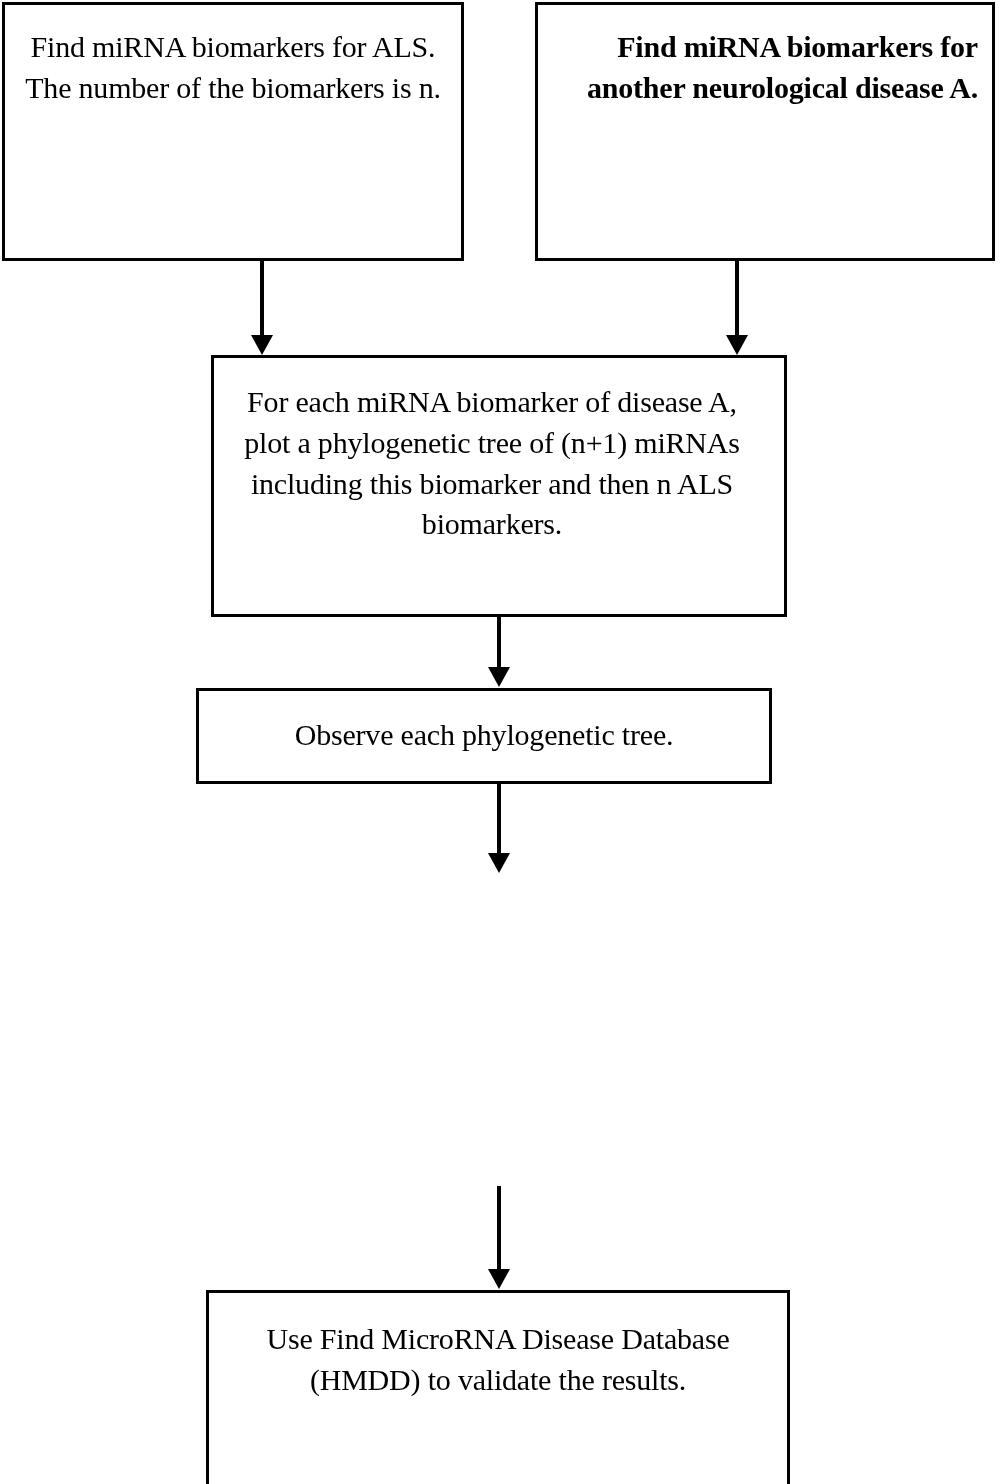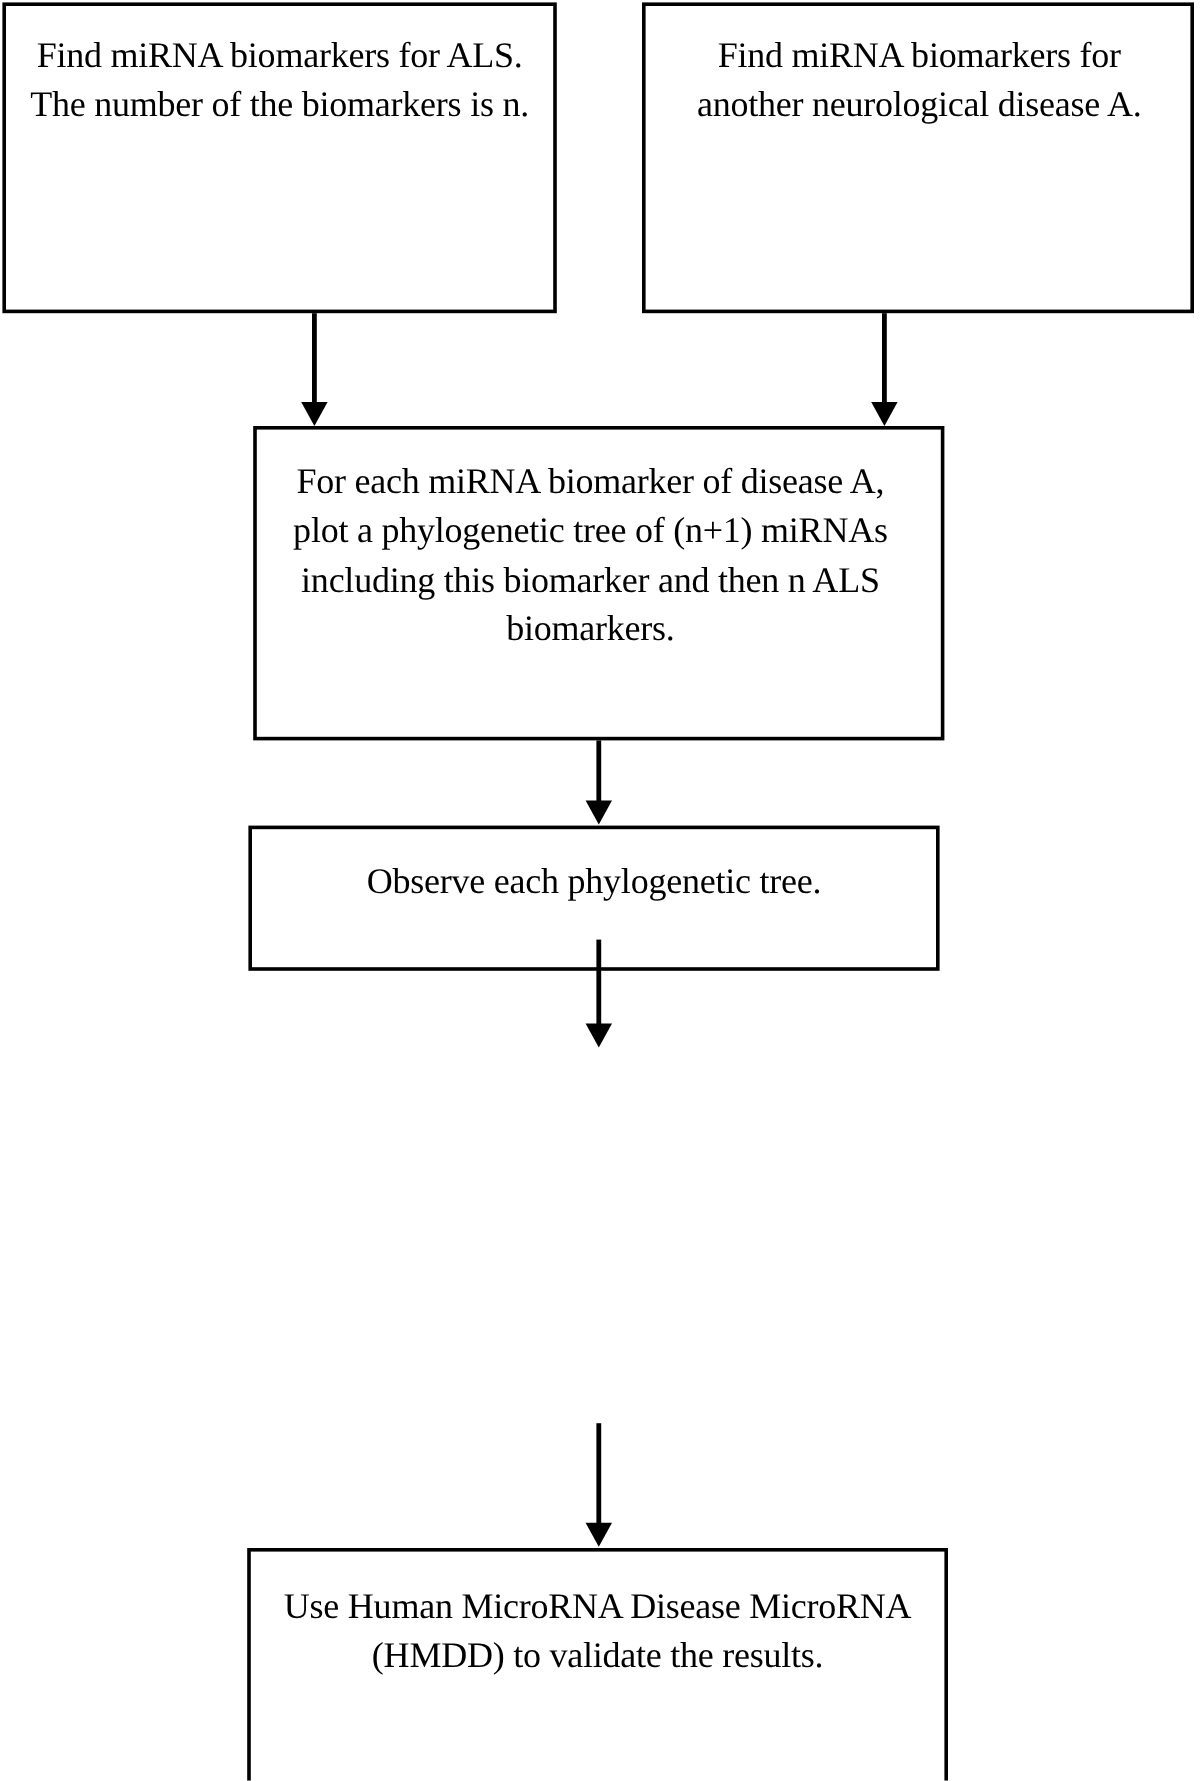--- a/index.html
+++ b/index.html
@@ -26,27 +26,27 @@
     color: #000000;
     font-size: 30px;
     line-height: 1.36;
     letter-spacing: -0.2px;
   }
   .node .node-text {
     display: block;
     white-space: pre-line;
   }
   .align-center .node-text { text-align: center; }
-  .align-left   .node-text { text-align: center; }
+  .align-left   .node-text { text-align: right; font-weight: bold; }
 
   
   #node-1 { left: 2px;   top: 2px;    width: 462px; height: 259px; padding: 22px 18px 0 18px; }
   #node-2 { left: 535px; top: 2px;    width: 460px; height: 259px; padding: 22px 14px 0 16px; }
   #node-3 { left: 211px; top: 355px;  width: 576px; height: 262px; padding: 24px 26px 0 12px; }
-  #node-4 { left: 207px; top: 688px;  width: 576px; height: 121px;  padding: 24px 20px 0 20px; }
+  #node-4 { left: 196px; top: 688px;  width: 576px; height: 96px;  padding: 24px 20px 0 20px; }
   #node-5 { left: 205px; top: 874px;  width: 580px; height: 312px; padding: 24px 14px 0 18px; }
   #node-6 { left: 206px; top: 1290px; width: 584px; height: 200px; padding: 26px 22px 0 22px; }
 
   
   .connector {
     position: absolute;
   }
   .connector .shaft {
     position: absolute;
     left: 0;
@@ -101,21 +101,21 @@
   <div class="node align-center" id="node-3">
     <span class="node-text">For each miRNA biomarker of disease A, plot a phylogenetic tree of (n+1) miRNAs including this biomarker and then n ALS biomarkers.</span>
   </div>
 
   <div class="node align-center" id="node-4">
     <span class="node-text">Observe each phylogenetic tree.</span>
   </div>
 
 
   <div class="node align-center" id="node-6">
-    <span class="node-text">Use Human MicroRNA Disease MicroRNA (HMDD) to validate the results.</span>
+    <span class="node-text">Use Find MicroRNA Disease Database (HMDD) to validate the results.</span>
   </div>
 
   <div class="connector" id="conn-1to3">
     <div class="shaft"></div>
     <div class="head"></div>
   </div>
 
   <div class="connector" id="conn-2to3">
     <div class="shaft"></div>
     <div class="head"></div>

